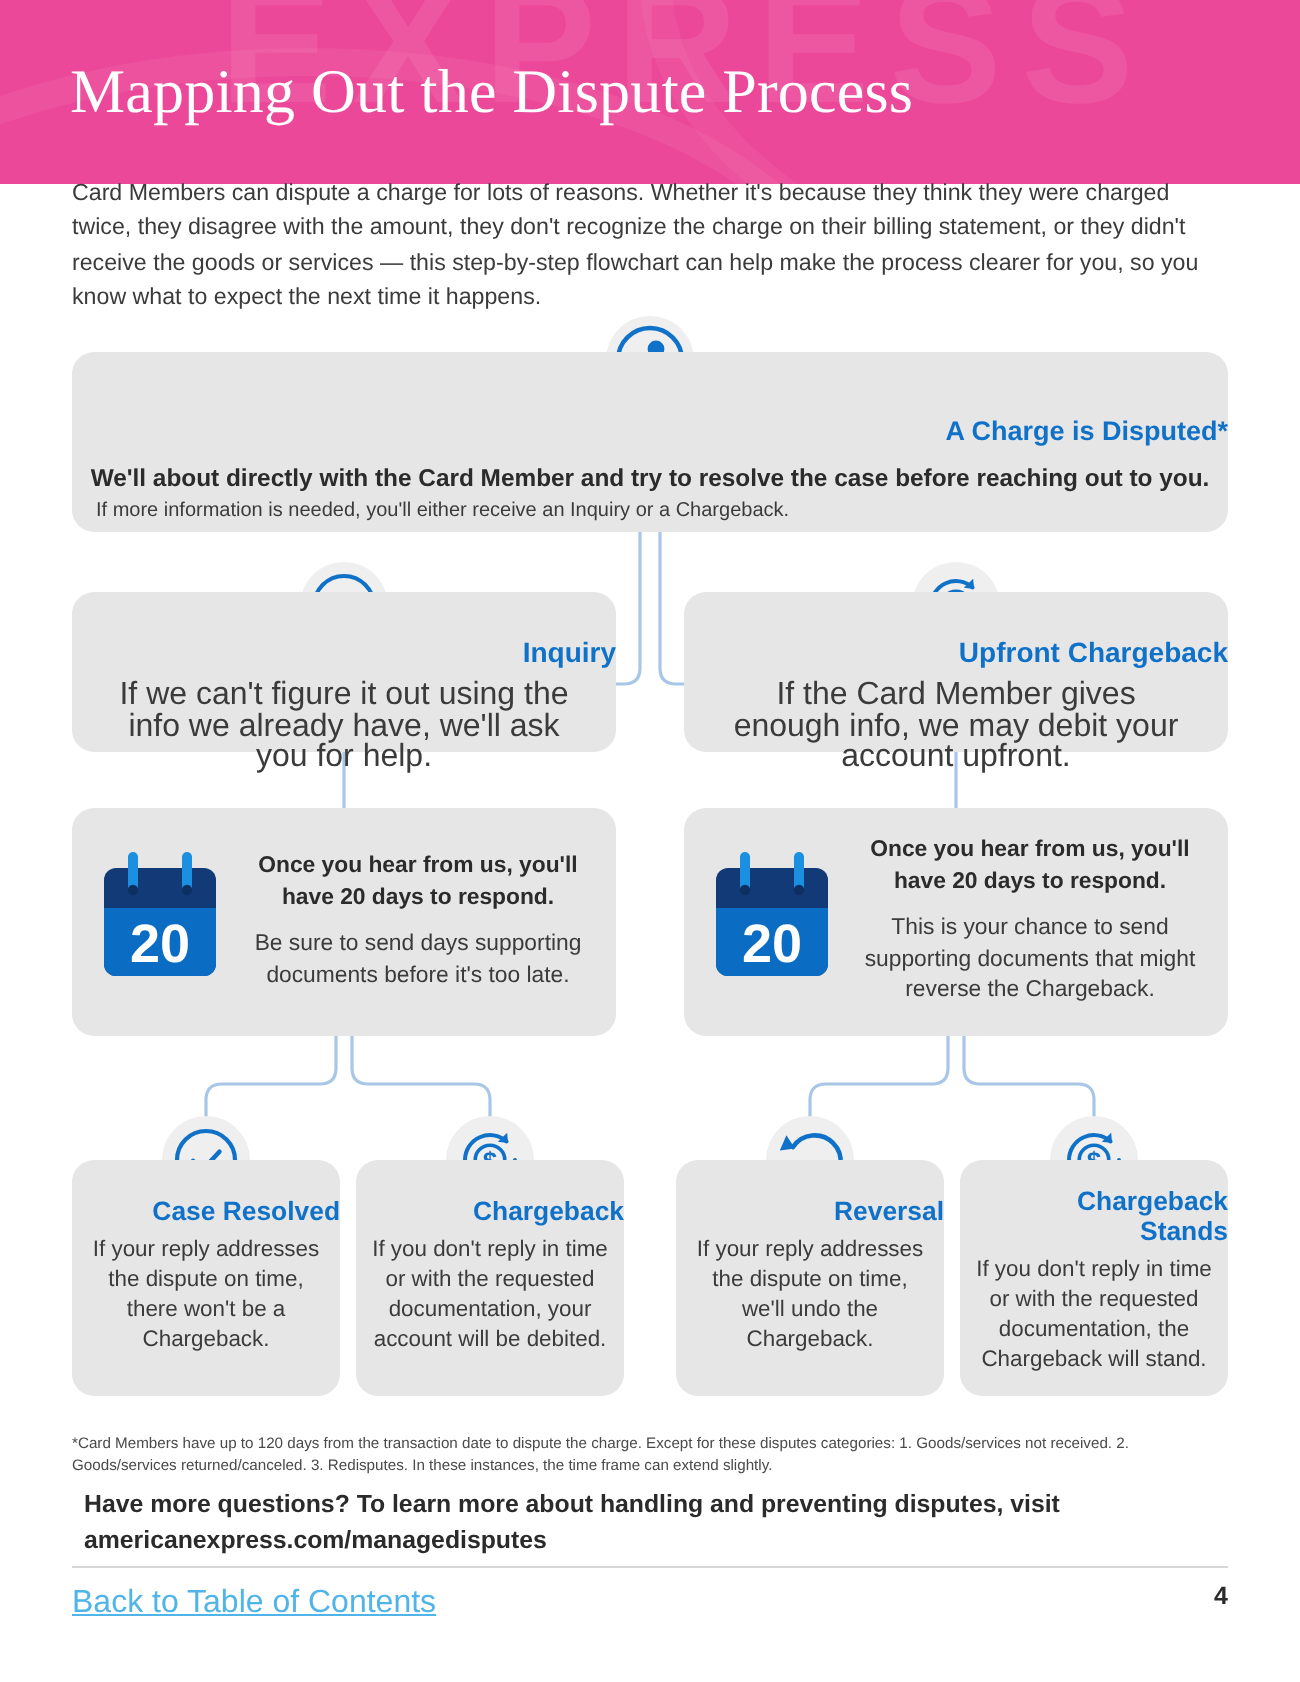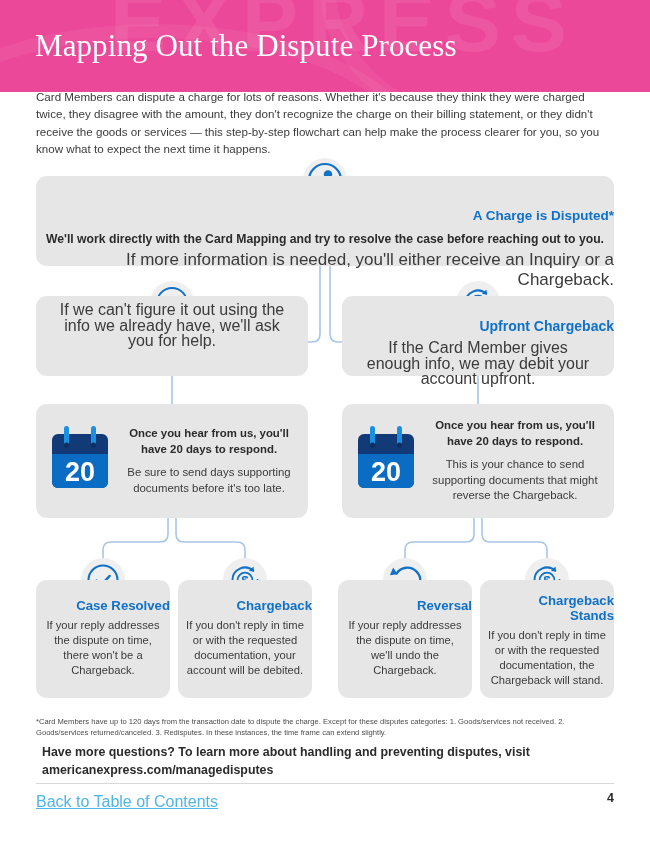--- a/index.html
+++ b/index.html
@@ -59,21 +59,21 @@
   .badge{
     position:absolute;width:44px;height:44px;border-radius:50%;
     background:#efefef;display:flex;align-items:center;justify-content:center;
   }
   .badge svg{display:block;}
 
   
   #box1{left:36px;top:176px;width:578px;height:90px;}
   #box1 .ttl{font-size:13.5px;margin-top:32px;}
   #box1 .l1{font-size:12.2px;font-weight:700;color:#2b2b2b;text-align:center;margin-top:9px;}
-  #box1 .l2{font-size:17px;color:#3b3b3b;text-align:right;margin-top:4px;}
+  #box1 .l2{font-size:10px;color:#3b3b3b;text-align:left;margin-top:4px;padding-left:12px;}
 
   
   #box2{left:36px;top:296px;width:272px;height:80px;}
   #box3{left:342px;top:296px;width:272px;height:80px;}
   .r2 .ttl{font-size:14px;margin-top:22px;}
   .r2 .bdy{font-size:16px;line-height:15.5px;margin-top:6px;padding:0 22px;}
 
   
   #box4{left:36px;top:404px;width:272px;height:114px;}
   #box5{left:342px;top:404px;width:272px;height:114px;}
@@ -146,31 +146,32 @@
       <circle cx="20" cy="20" r="16" fill="none" stroke="#1071c8" stroke-width="2.2"></circle>
       <circle cx="23" cy="14.5" r="4.2" fill="#1071c8"></circle>
       <path d="M15 27.5c0-4.6 3.6-7 8-7s8 2.4 8 7z" fill="#1071c8"></path>
       <path d="M15 16.5l6.2 11H8.8z" fill="#1071c8" stroke="#efefef" stroke-width="1.4"></path>
       <rect x="14.3" y="20.2" width="1.5" height="3.8" fill="#efefef"></rect>
       <rect x="14.3" y="24.8" width="1.5" height="1.5" fill="#efefef"></rect>
     </svg>
   </div>
   <div class="box" id="box1">
     <div class="ttl">A Charge is Disputed*</div>
-    <div class="l1">We'll work directly with the Card Mapping and try to resolve the case before reaching out to you.</div>
+    <div class="l1">We'll about directly with the Card Member and try to resolve the case before reaching out to you.</div>
     <div class="l2">If more information is needed, you'll either receive an Inquiry or a Chargeback.</div>
   </div>
 
   <div class="badge" style="left:150px;top:281px;">
     <svg width="38" height="38" viewBox="0 0 38 38">
       <circle cx="19" cy="19" r="15" fill="none" stroke="#1071c8" stroke-width="2"></circle>
       <text x="19" y="26" text-anchor="middle" font-family="Liberation Sans, sans-serif" font-size="19" font-weight="400" fill="#1071c8">?</text>
     </svg>
   </div>
   <div class="box r2" id="box2">
+    <div class="ttl">Inquiry</div>
     <div class="bdy">If we can't figure it out using the info we already have, we'll ask you for help.</div>
   </div>
 
   <div class="badge" style="left:456px;top:281px;">
     <svg width="38" height="38" viewBox="0 0 38 38">
       <g fill="none" stroke="#1071c8" stroke-width="2" stroke-linecap="round">
         <path d="M6.5 19a12.5 12.5 0 0 1 20.8-9.3"></path>
         <path d="M31.5 19a12.5 12.5 0 0 1-20.8 9.3"></path>
       </g>
       <path d="M27.6 5.4l.4 5.1-5.1-.6z" fill="#1071c8"></path>

